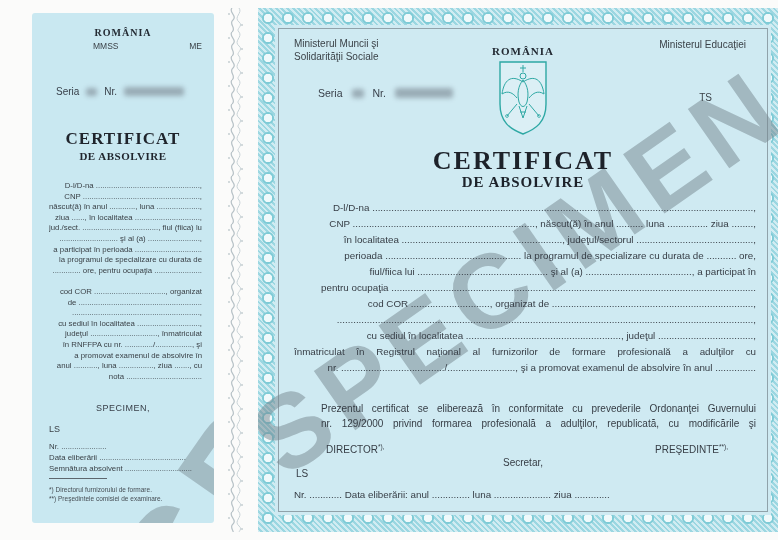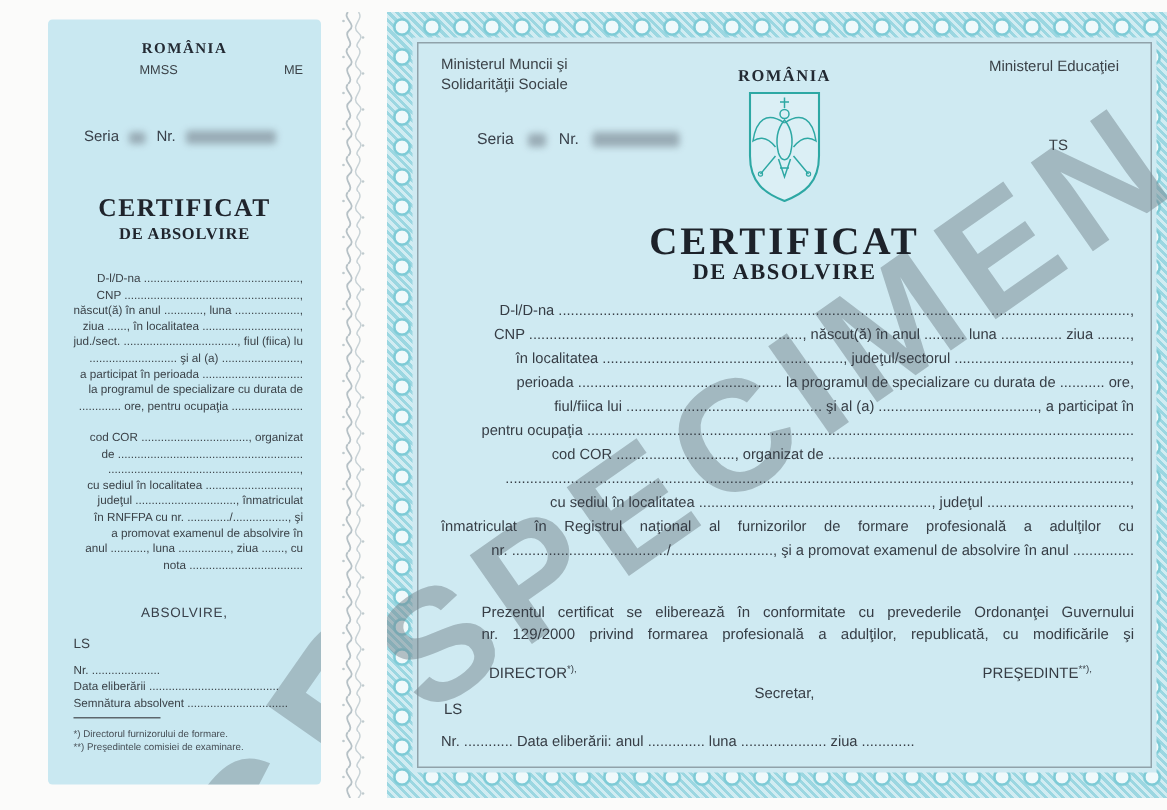--- a/index.html
+++ b/index.html
@@ -118,21 +118,21 @@
       <div class="sline">cod COR ................................., organizat</div>
       <div class="sline">de .........................................................</div>
       <div class="sline">...........................................................,</div>
       <div class="sline">cu sediul în localitatea .............................,</div>
       <div class="sline">judeţul ..............................., înmatriculat</div>
       <div class="sline">în RNFFPA cu nr. ............./................., şi</div>
       <div class="sline">a promovat examenul de absolvire în</div>
       <div class="sline">anul ..........., luna ................, ziua ......., cu</div>
       <div class="sline">nota ...................................</div>
     </div>
-    <div class="stub-director">ABSOLVIRE,</div>
+    <div class="stub-director">SPECIMEN,</div>
     <div class="stub-ls">LS</div>
     <div class="stub-l2 stub-nrline">Nr. .....................</div>
     <div class="stub-l2 stub-dateline">Data eliberării ........................................</div>
     <div class="stub-l2 stub-sigline">Semnătura absolvent ...............................</div>
     <div class="stub-rule"></div>
     <div class="stub-fn stub-fn1">*) Directorul furnizorului de formare.</div>
     <div class="stub-fn stub-fn2">**) Preşedintele comisiei de examinare.</div>
   </div>
 
   <svg class="tear" width="30" height="524">

